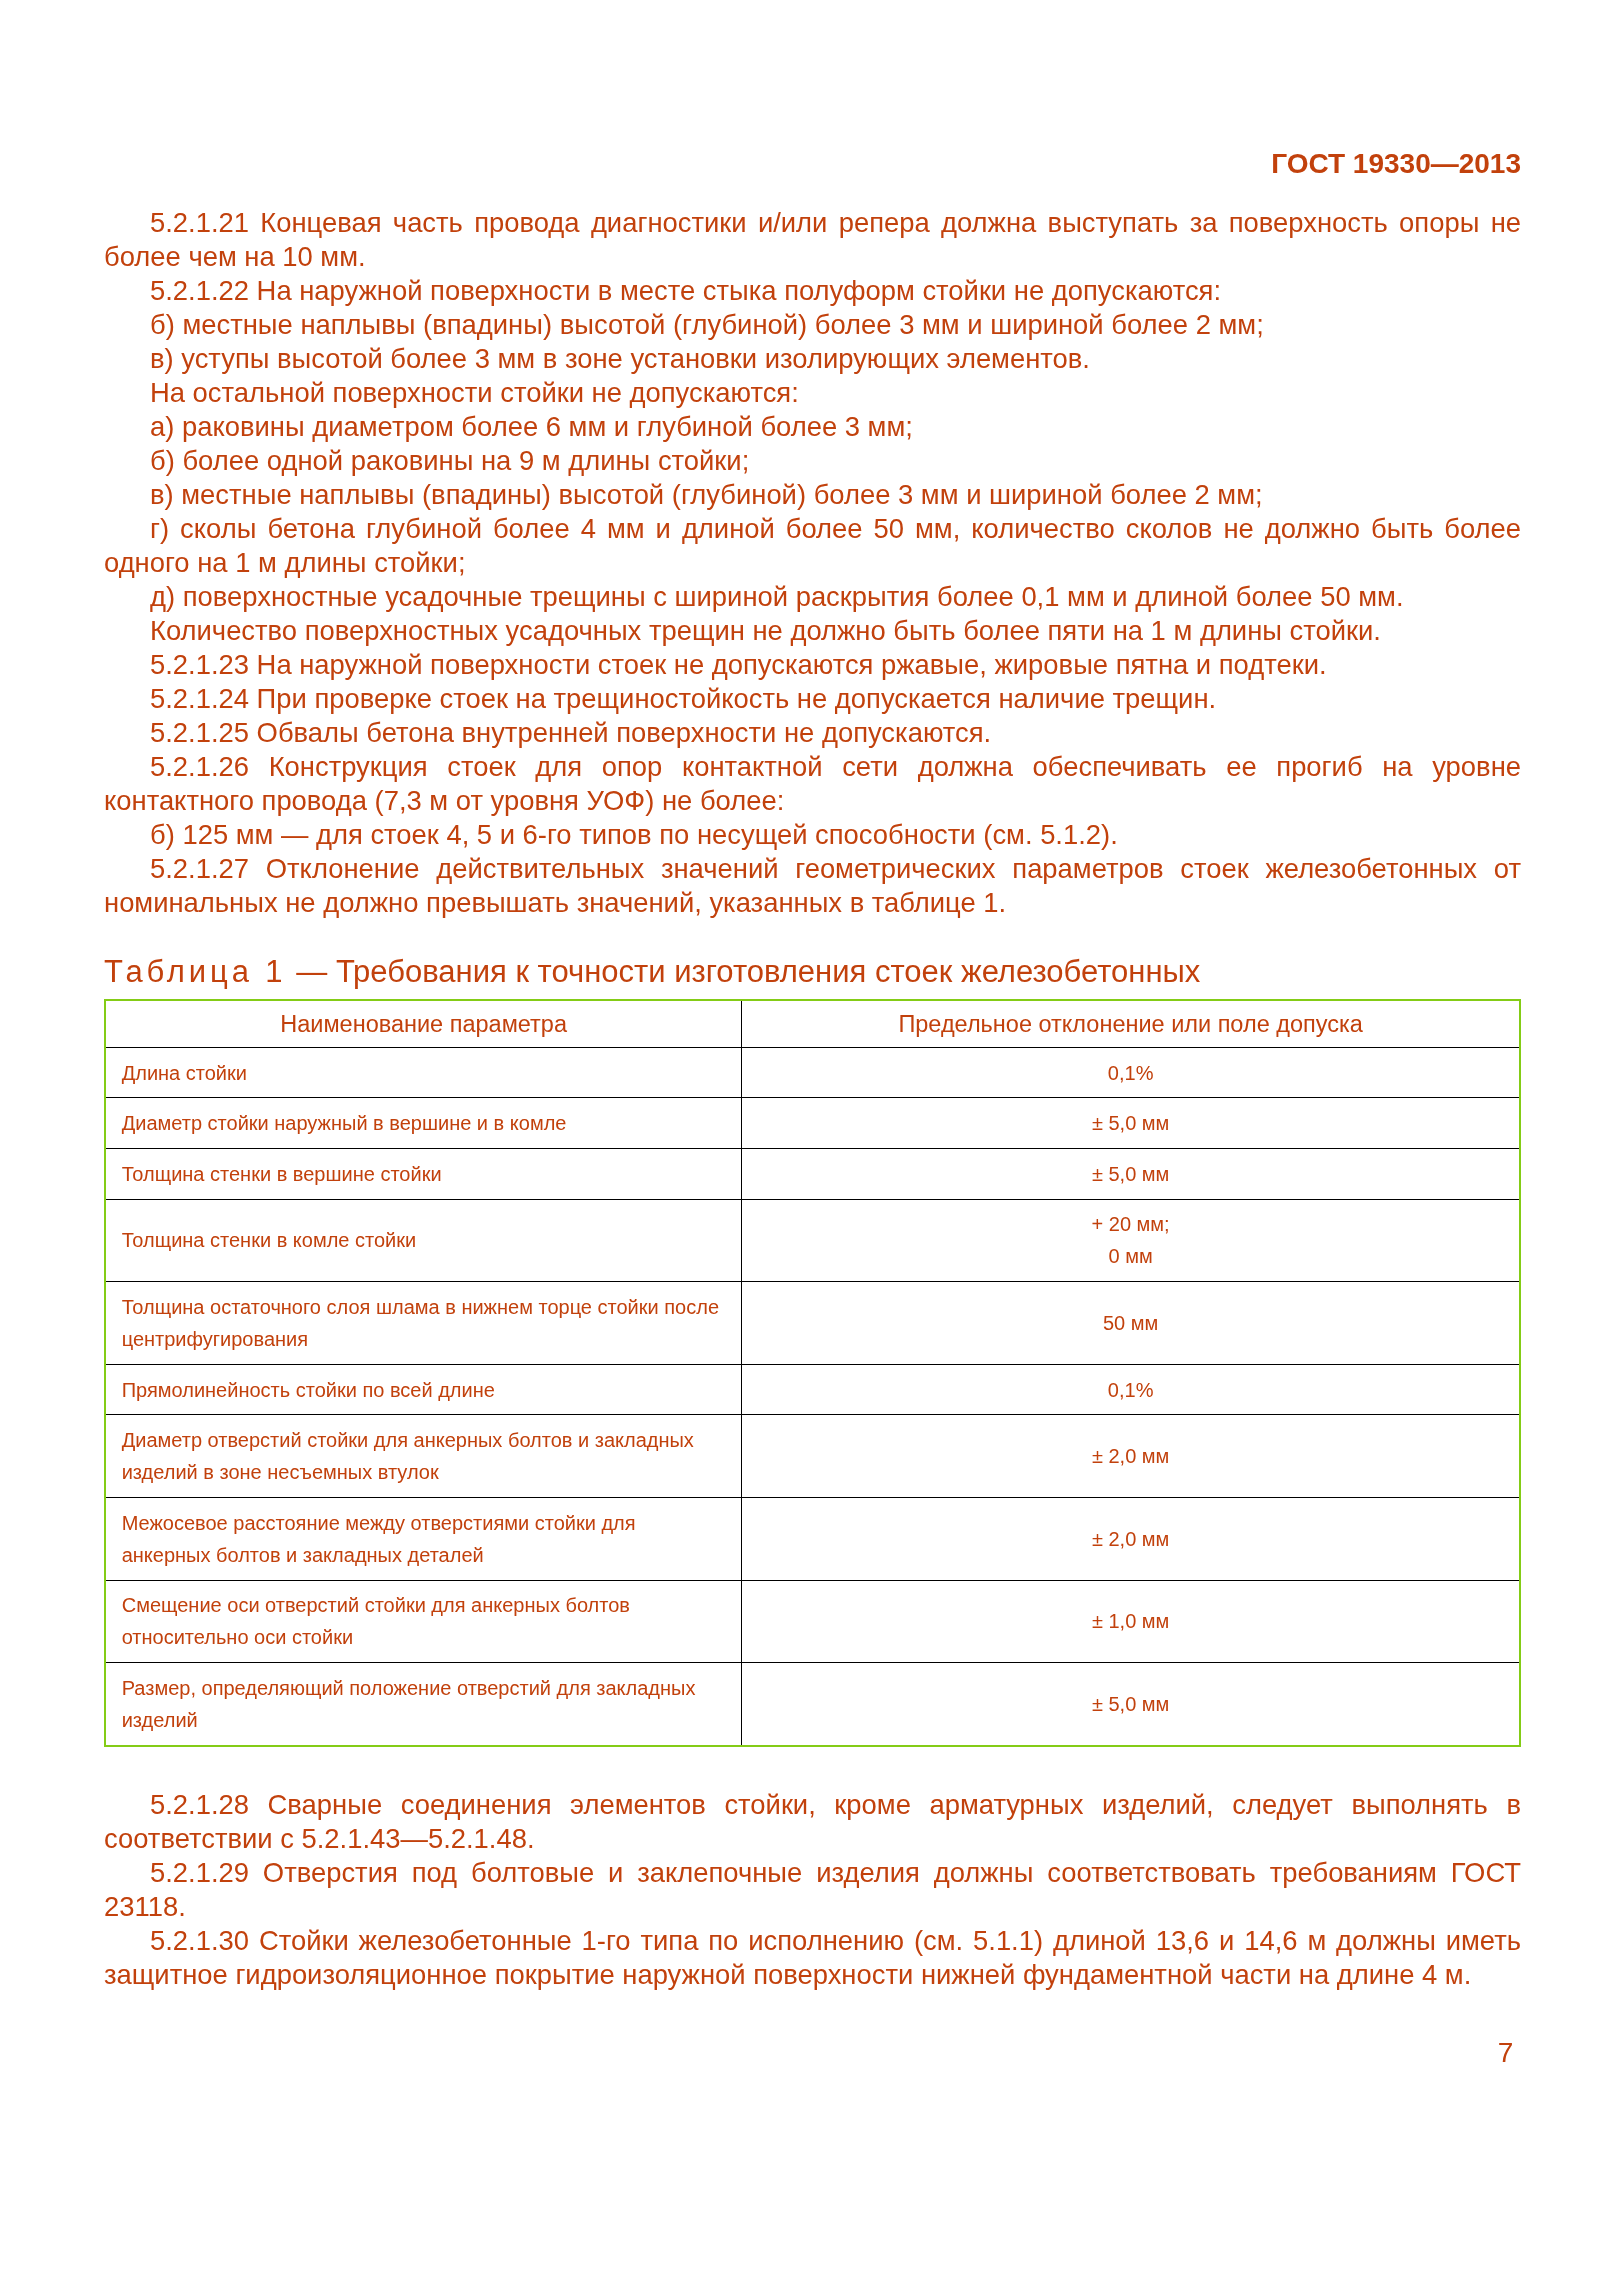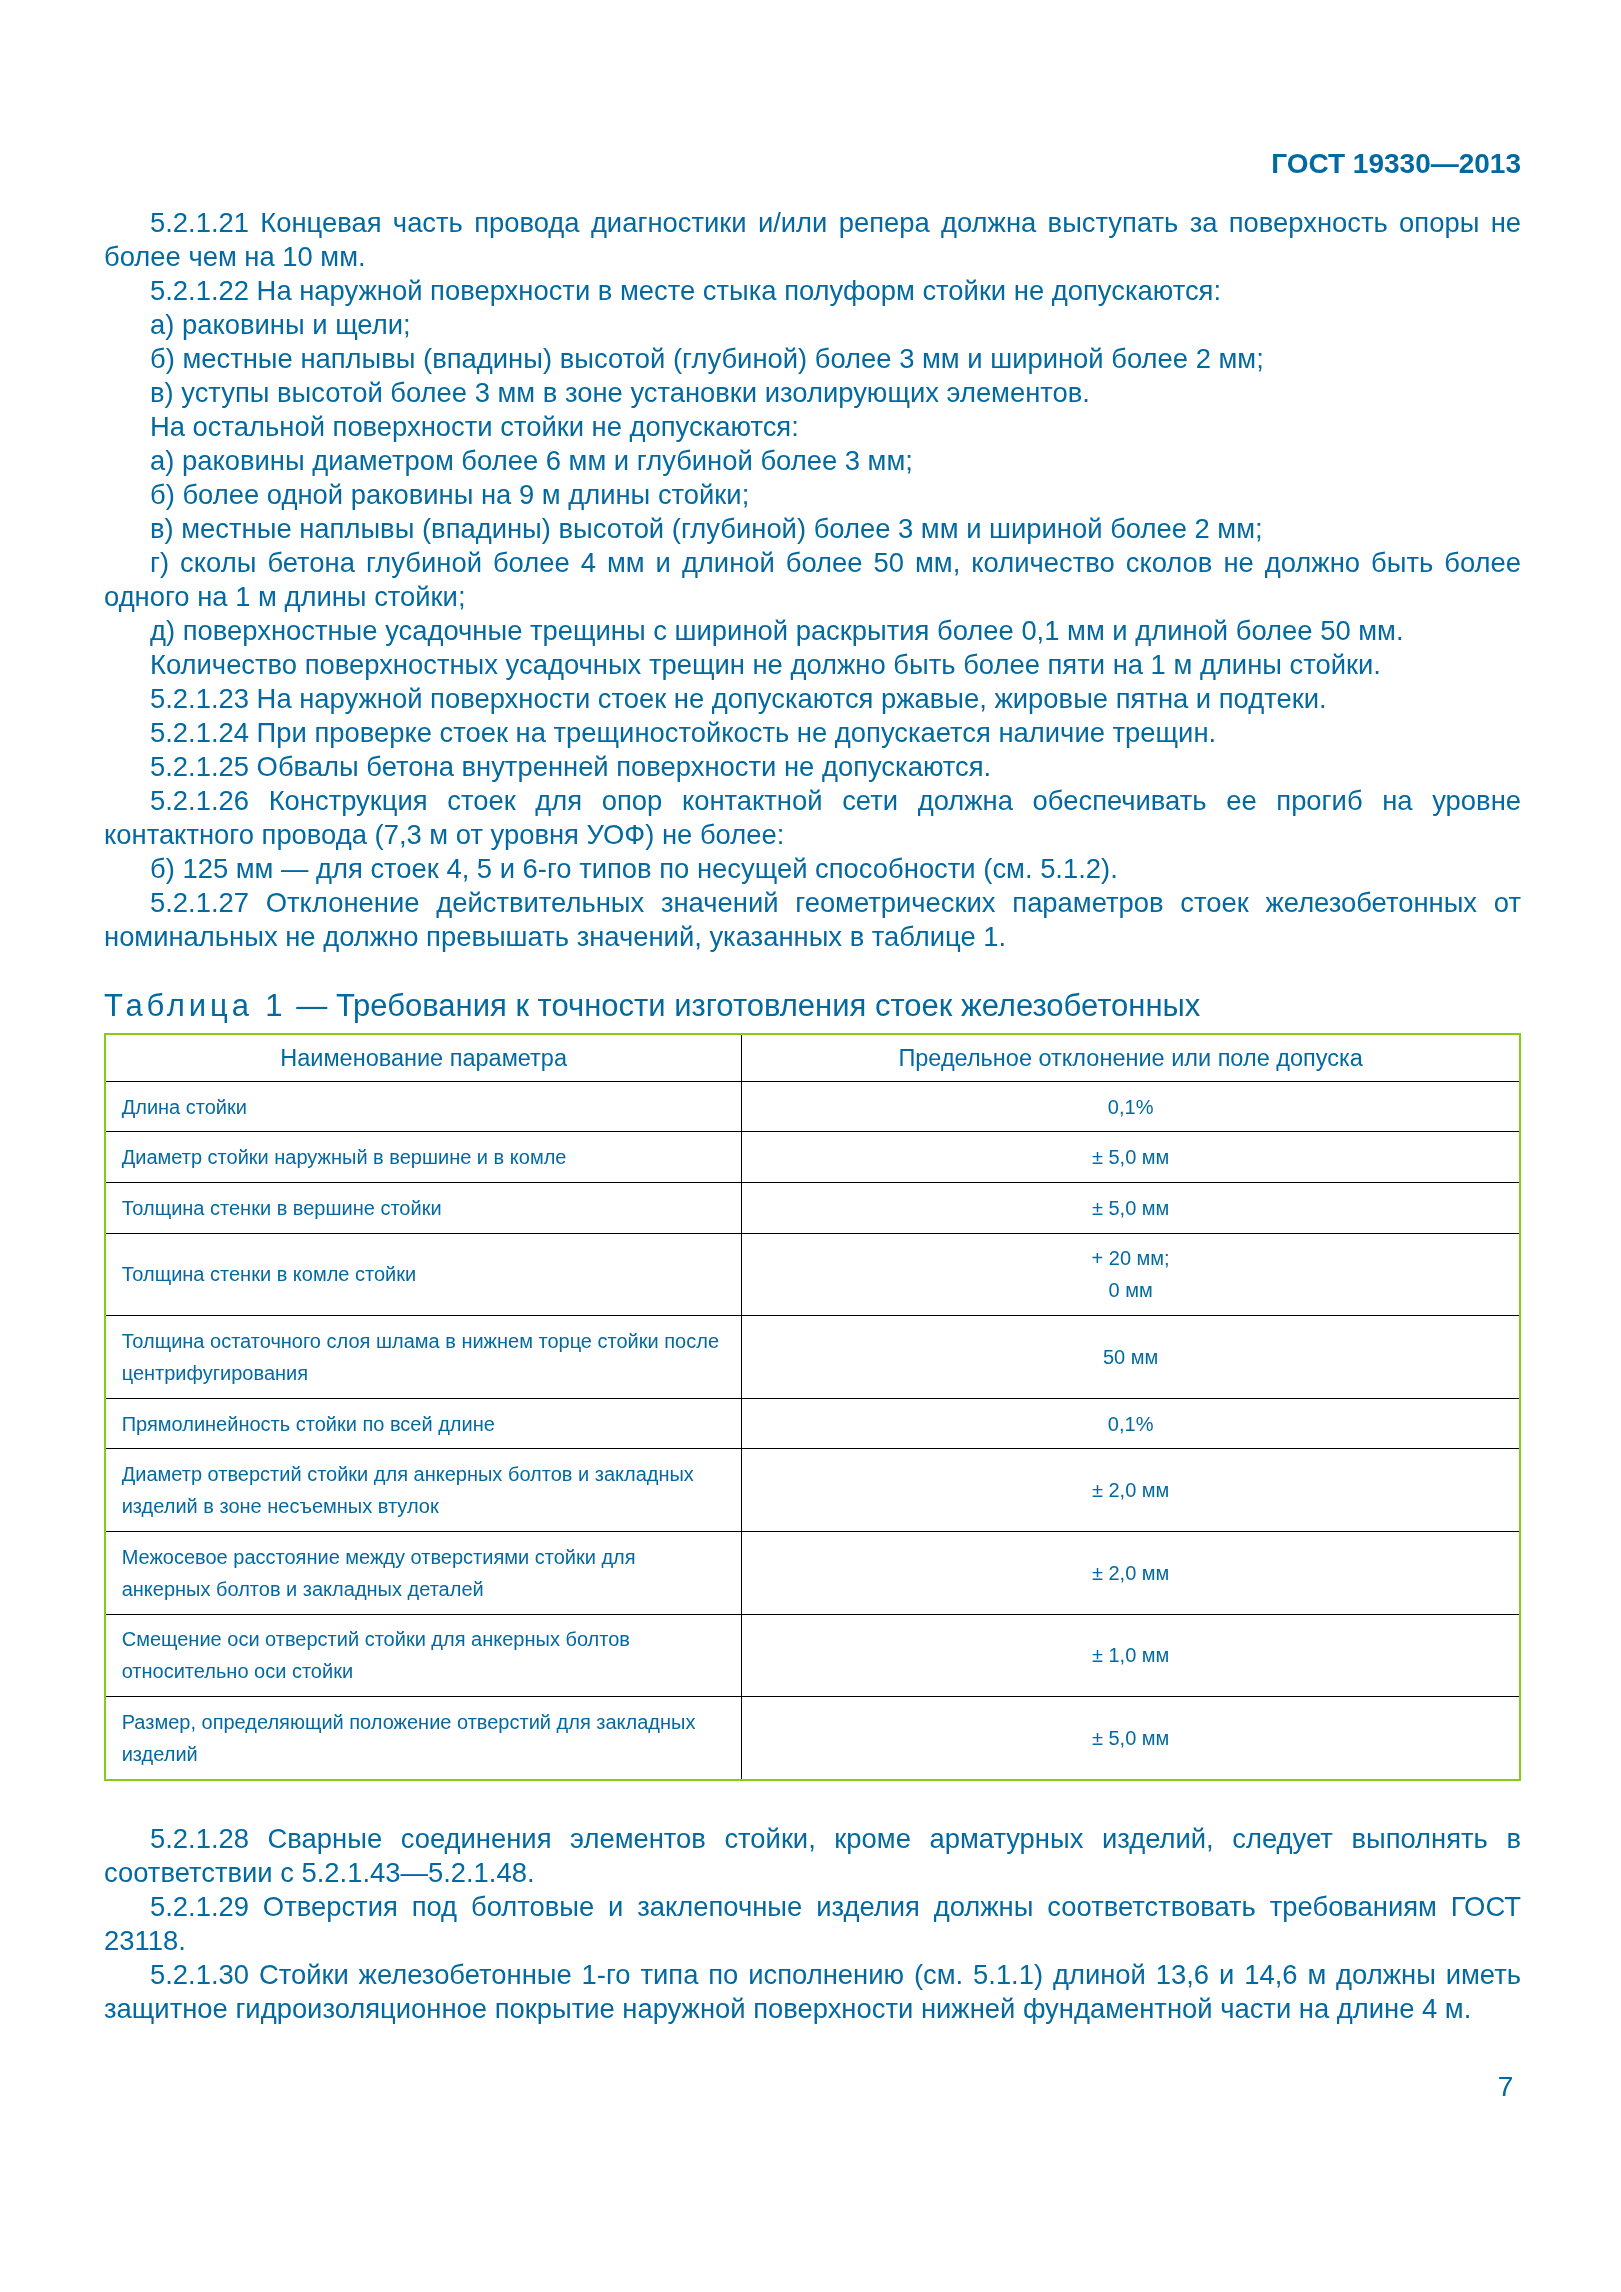--- a/index.html
+++ b/index.html
@@ -7,21 +7,21 @@
     margin: 0;
     padding: 0;
     background: #ffffff;
   }
   .page {
     position: relative;
     width: 1621px;
     height: 2293px;
     margin: 0 auto;
     background: #ffffff;
-    color: #0369a1;
+    color: #c2410c;
     font-family: "Liberation Sans", "DejaVu Sans", sans-serif;
     padding: 147px 100px 0 104px;
     overflow: hidden;
   }
   .doc-header {
     text-align: right;
     font-weight: bold;
     font-size: 28px;
     line-height: 33px;
     margin: 0 0 25.5px 0;
@@ -86,21 +86,20 @@
 </head>
 <body>
 
 <div class="page">
 
   <div class="doc-header">ГОСТ 19330—2013</div>
 
   <div class="text-block">
       <p class="para">5.2.1.21 Концевая часть провода диагностики и/или репера должна выступать за поверхность опоры не более чем на 10 мм.</p>
       <p class="para">5.2.1.22 На наружной поверхности в месте стыка полуформ стойки не допускаются:</p>
-      <p class="para">а) раковины и щели;</p>
       <p class="para">б) местные наплывы (впадины) высотой (глубиной) более 3 мм и шириной более 2 мм;</p>
       <p class="para">в) уступы высотой более 3 мм в зоне установки изолирующих элементов.</p>
       <p class="para">На остальной поверхности стойки не допускаются:</p>
       <p class="para">а) раковины диаметром более 6 мм и глубиной более 3 мм;</p>
       <p class="para">б) более одной раковины на 9 м длины стойки;</p>
       <p class="para">в) местные наплывы (впадины) высотой (глубиной) более 3 мм и шириной более 2 мм;</p>
       <p class="para">г) сколы бетона глубиной более 4 мм и длиной более 50 мм, количество сколов не должно быть более одного на 1 м длины стойки;</p>
       <p class="para">д) поверхностные усадочные трещины с шириной раскрытия более 0,1 мм и длиной более 50 мм.</p>
       <p class="para">Количество поверхностных усадочных трещин не должно быть более пяти на 1 м длины стойки.</p>
       <p class="para">5.2.1.23 На наружной поверхности стоек не допускаются ржавые, жировые пятна и подтеки.</p>

